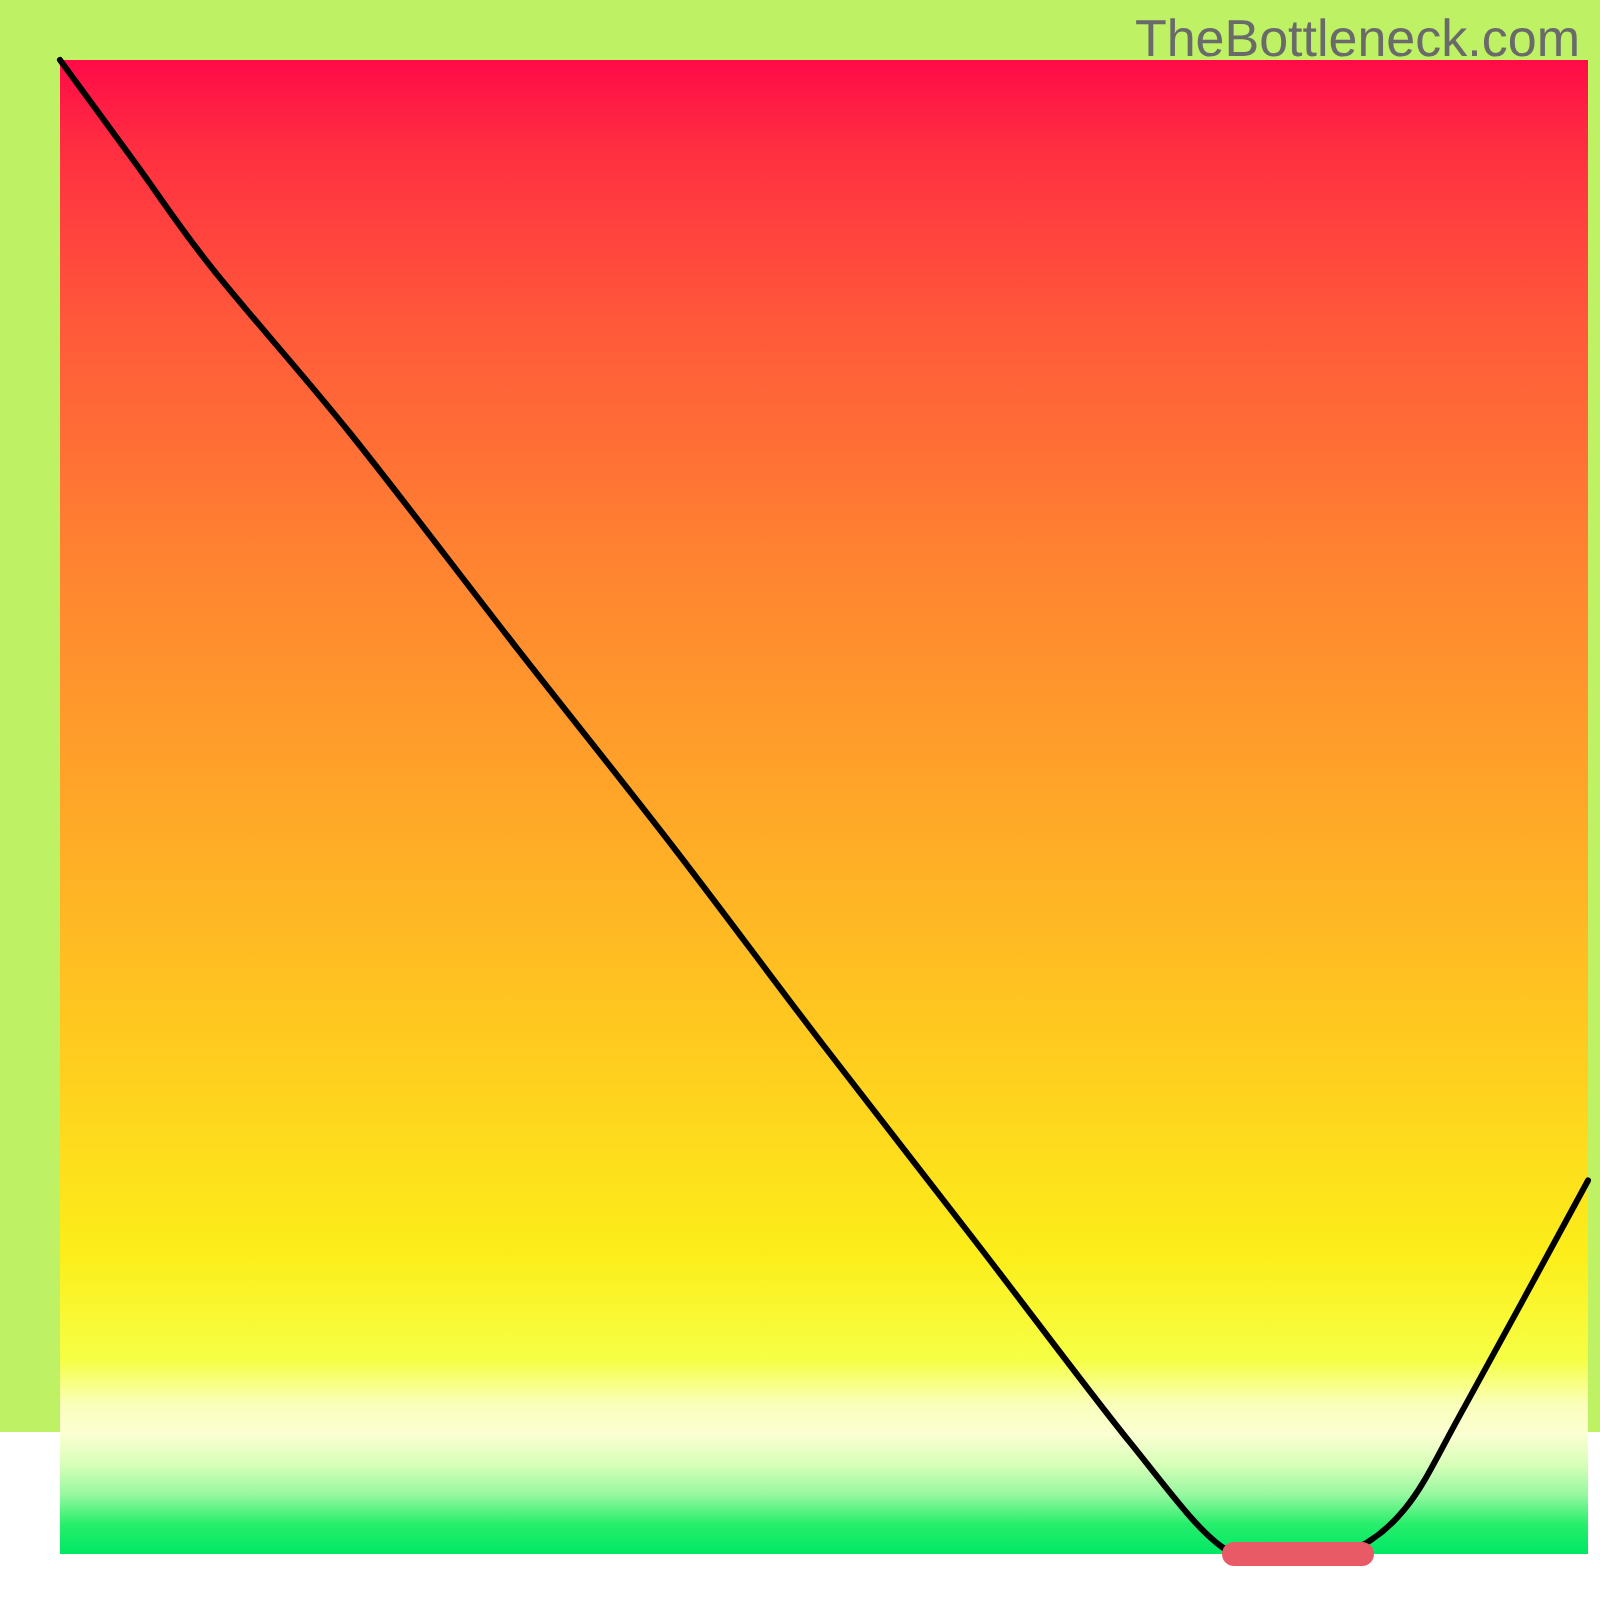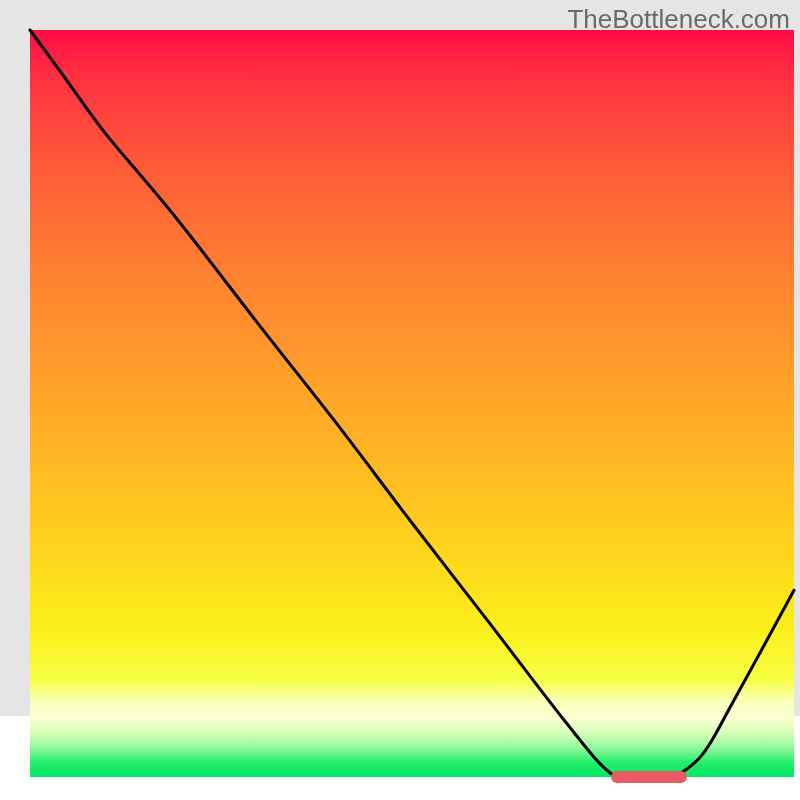--- a/index.html
+++ b/index.html
@@ -8,21 +8,21 @@
     width: 800px;
     height: 800px;
     overflow: hidden;
     background: #ffffff;
     font-family: Arial, Helvetica, sans-serif;
   }
   .outer {
     position: relative;
     width: 800px;
     height: 716px;
-    background: #e5e5e5;
+    background: #bef264;
   }
   .watermark {
     position: absolute;
     top: 4px;
     right: 10px;
     color: #6a6a6a;
     font-size: 26px;
     z-index: 40;
     font-family: Arial, Helvetica, sans-serif;
   }

